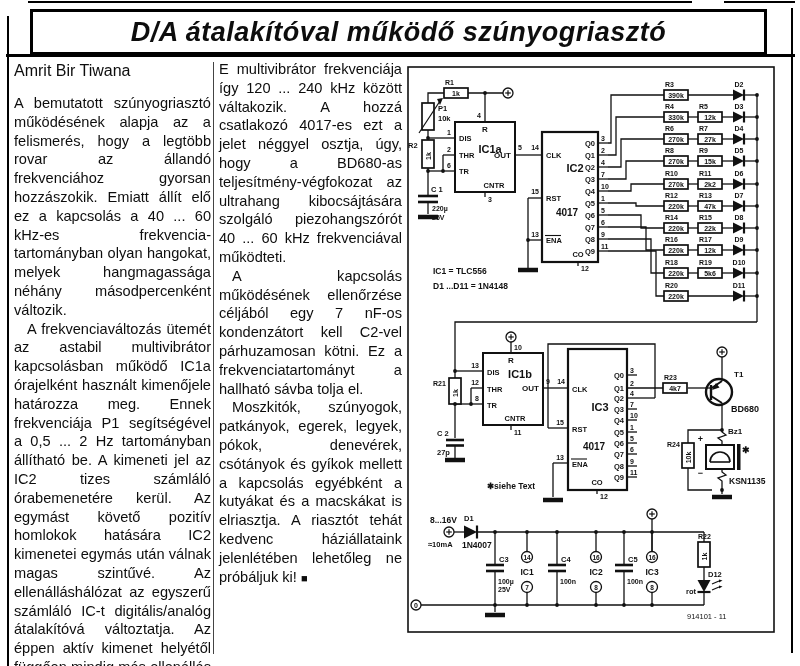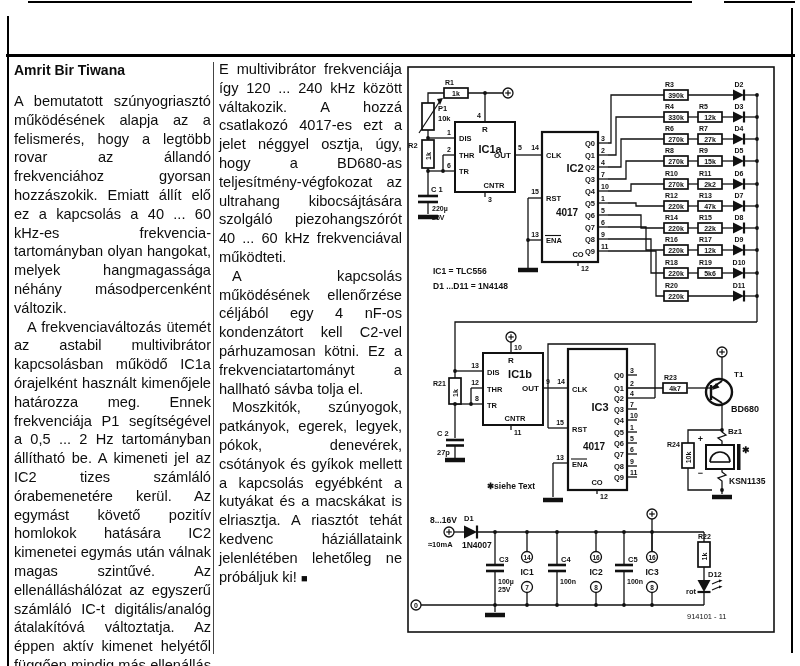--- a/index.html
+++ b/index.html
@@ -6,49 +6,52 @@
   .page{position:relative;width:800px;height:666px;background:#ffffff;overflow:hidden;
         font-family:"Liberation Sans",sans-serif;color:#0d0d0d;}
   .rule{position:absolute;background:#000;}
   .title-box{position:absolute;left:30px;top:9px;width:731px;height:40px;border:3px solid #000;
              display:flex;align-items:center;justify-content:center;background:#fff;}
   .title-box h1{margin:0;font-size:27px;font-style:italic;font-weight:bold;letter-spacing:.5px;
                 font-family:"Liberation Sans",sans-serif;}
   .col{position:absolute;top:60px;}
   #col1{left:14px;width:197px;}
   #col2{left:219px;width:183px;}
-  .byline{font-size:14px;font-weight:bold;margin:2px 0 14px 0;}
+  .byline{font-size:16px;font-weight:normal;margin:2px 0 14px 0;}
   .col p{font-size:14.6px;line-height:18.8px;text-align:justify;margin:0 0 0 0;}
   .col p.ind{text-indent:13px;}
   .endmark{font-size:11px;letter-spacing:1px;}
   #schematic{position:absolute;left:0;top:0;pointer-events:none;}
   svg text{font-family:"Liberation Sans",sans-serif;}
 </style>
 </head>
 <body>
 
 <div class="page">
 
   <div class="rule" style="left:28px;top:1px;width:664px;height:2px;"></div>
   <div class="rule" style="left:724px;top:1px;width:71px;height:2px;"></div>
   <div class="rule" style="left:7px;top:16px;width:2px;height:650px;"></div>
   <div class="rule" style="left:791px;top:8px;width:1.5px;height:645px;"></div>
 
+  <div class="title-box">
+    <h1>D/A átalakítóval működő szúnyogriasztó</h1>
+  </div>
   <div class="rule" style="left:6px;top:54px;width:789px;height:2.5px;"></div>
   <div class="rule" style="left:213px;top:62px;width:1px;height:592px;background:#444;"></div>
 
   <div class="col" id="col1">
     <div class="byline">Amrit Bir Tiwana</div>
     <p>A bemutatott szúnyogriasztó működésének alapja az a felismerés, hogy a legtöbb rovar az állandó frekvenciához gyorsan hozzászokik. Emiatt állít elő ez a kapcsolás a 40 ... 60 kHz-es frekvencia-tartományban olyan hangokat, melyek hangmagassága néhány másodpercenként változik.</p>
     <p style="margin-top:0;" class="ind">A frekvenciaváltozás ütemét az astabil multivibrátor kapcsolásban működő IC1a órajelként használt kimenőjele határozza meg. Ennek frekvenciája P1 segítségével a 0,5 ... 2 Hz tartományban állítható be. A kimeneti jel az IC2 tizes számláló órabemenetére kerül. Az egymást követő pozitív homlokok hatására IC2 kimenetei egymás után válnak magas szintűvé. Az ellenálláshálózat az egyszerű számláló IC-t digitális/analóg átalakítóvá változtatja. Az éppen aktív kimenet helyétől függően mindig más ellenállás kapcsolódik a második astabil multivibrátor, IC1b RC-tagjához.</p>
   </div>
 
   <div class="col" id="col2">
     <p>E multivibrátor frekvenciája így 120 ... 240 kHz között váltakozik. A hozzá csatlakozó 4017-es ezt a jelet néggyel osztja, úgy, hogy a BD680-as teljesítmény-végfokozat az ultrahang kibocsájtására szolgáló piezohangszórót 40 ... 60 kHz frekvenciával működteti.</p>
-    <p class="ind">A kapcsolás működésének ellenőrzése céljából egy 4 nF-os kondenzátort kell C2-vel párhuzamosan kötni. Ez a frekvenciatartományt a hallható sávba tolja el.</p>
+    <p class="ind">A kapcsolás működésének ellenőrzése céljából egy 7 nF-os kondenzátort kell C2-vel párhuzamosan kötni. Ez a frekvenciatartományt a hallható sávba tolja el.</p>
     <p class="ind"><span>Moszkitók, szúnyogok, patkányok, egerek, legyek, pókok, denevérek, csótányok és gyíkok mellett a kapcsolás egyébként a kutyákat és a macskákat is elriasztja. A riasztót tehát kedvenc háziállataink jelenlétében lehetőleg ne próbáljuk ki!</span> <span class="endmark">■</span></p>
   </div>
 
   <svg id="schematic" width="800" height="666" viewBox="0 0 800 666">
       <rect x="408" y="67" width="366" height="565" fill="none" stroke="#111" stroke-width="1.6"></rect>
       <g>
         <polyline points="428 103 428 93 444 93" fill="none" stroke="#111" stroke-width="1.3"></polyline>
         <rect x="444" y="88" width="24" height="10" fill="#fff" stroke="#111" stroke-width="1.7"></rect>
         <text x="445" y="85" font-size="7" font-weight="bold" text-anchor="start" fill="#111">R1</text>
         <text x="456" y="95.7" font-size="7" font-weight="bold" text-anchor="middle" fill="#111">1k</text>

